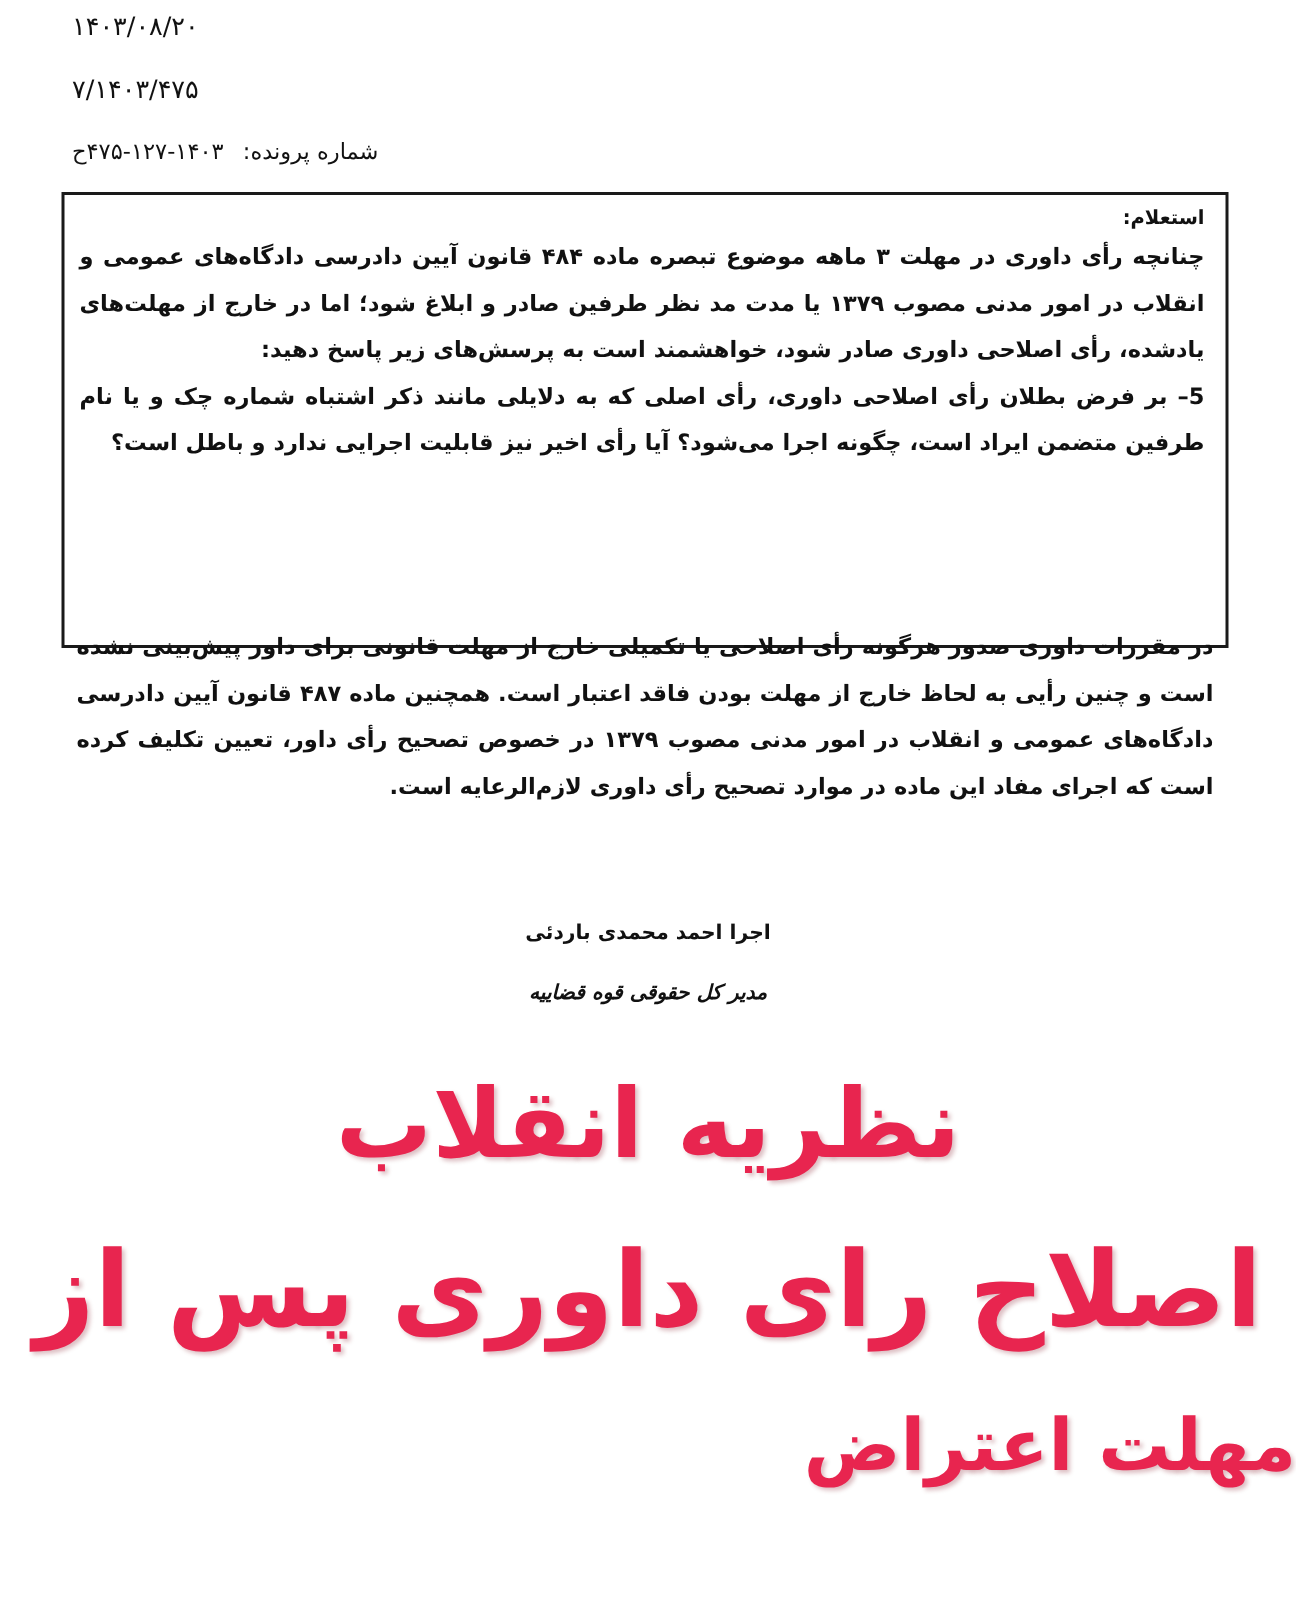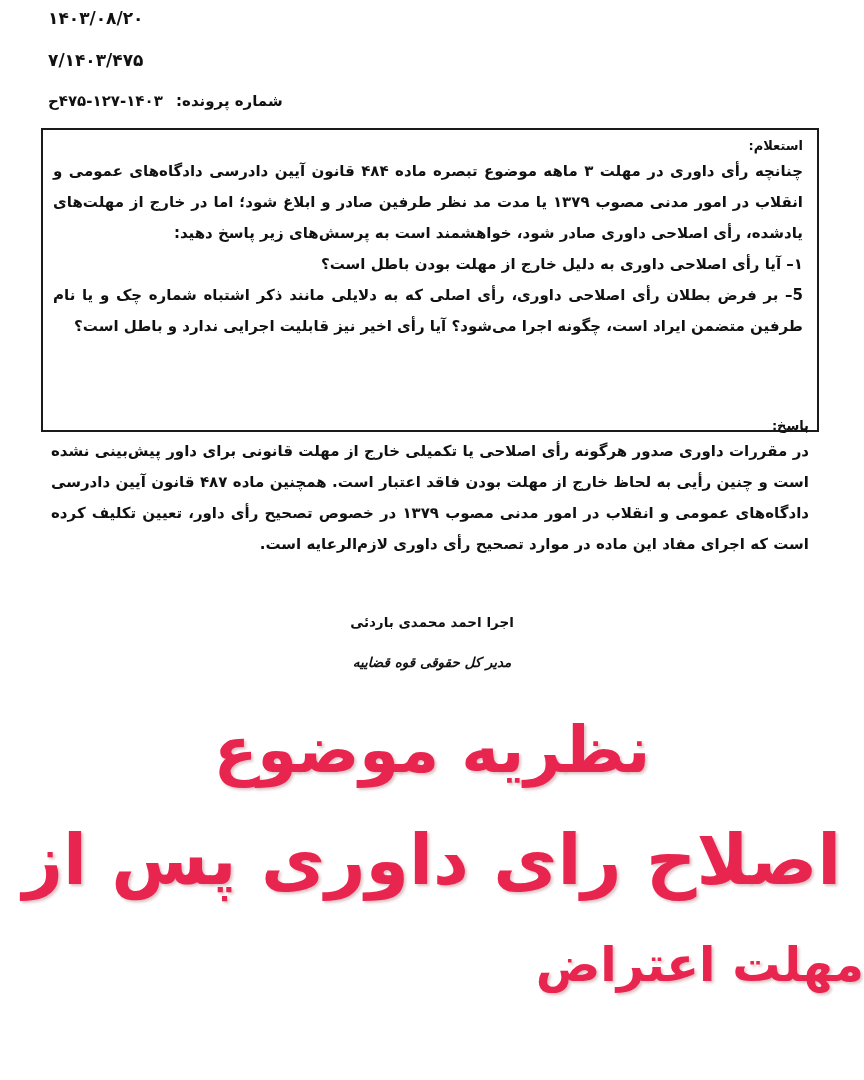--- a/index.html
+++ b/index.html
@@ -3,21 +3,21 @@
 <meta charset="utf-8">
 <style>
   html, body { margin:0; padding:0; }
   body {
     width:864px; height:1080px; overflow:hidden;
     background:#ffffff; position:relative;
     font-family:"DejaVu Sans", sans-serif; color:#111;
   }
   .meta {
     position:absolute; left:48px; direction:rtl; text-align:right;
-    font-weight:bold; font-size:17px; unicode-bidi:plaintext;
+    font-weight:normal; font-size:17px; unicode-bidi:plaintext;
   }
   .meta-date { top:8px; }
   .meta-num { top:50px; }
   .meta-file { top:92px; left:48px; font-size:15px; direction:rtl; }
   .meta-file .lbl { margin-left:8px; }
   .inquiry-box {
     position:absolute; left:41px; top:128px; width:778px; height:304px;
     border:2.5px solid #1a1a1a; box-sizing:border-box;
     padding:6px 14px 0 10px;
     direction:rtl; text-align:justify;
@@ -55,27 +55,25 @@
 <div class="meta meta-date">۱۴۰۳/۰۸/۲۰</div>
 <div class="meta meta-num">۷/۱۴۰۳/۴۷۵</div>
 <div class="meta meta-file">
   <span class="lbl">شماره پرونده:</span>
   <span>۱۴۰۳-۱۲۷-۴۷۵ح</span>
 </div>
 
 <div class="inquiry-box">
   <div class="box-heading">استعلام:</div>
   <div class="para">چنانچه رأی داوری در مهلت ۳ ماهه موضوع تبصره ماده ۴۸۴ قانون آیین دادرسی دادگاه‌های عمومی و انقلاب در امور مدنی مصوب ۱۳۷۹ یا مدت مد نظر طرفین صادر و ابلاغ شود؛ اما در خارج از مهلت‌های یادشده، رأی اصلاحی داوری صادر شود، خواهشمند است به پرسش‌های زیر پاسخ دهید:</div>
-  <div class="para">۱– آیا رأی اصلاحی داوری به دلیل خارج از مهلت بودن باطل است؟</div>
   <div class="para">5– بر فرض بطلان رأی اصلاحی داوری، رأی اصلی که به دلایلی مانند ذکر اشتباه شماره چک و یا نام طرفین متضمن ایراد است، چگونه اجرا می‌شود؟ آیا رأی اخیر نیز قابلیت اجرایی ندارد و باطل است؟</div>
 </div>
 
 <div class="answer">
-  <div class="answer-heading">پاسخ:</div>
   <div class="para">در مقررات داوری صدور هرگونه رأی اصلاحی یا تکمیلی خارج از مهلت قانونی برای داور پیش‌بینی نشده است و چنین رأیی به لحاظ خارج از مهلت بودن فاقد اعتبار است. همچنین ماده ۴۸۷ قانون آیین دادرسی دادگاه‌های عمومی و انقلاب در امور مدنی مصوب ۱۳۷۹ در خصوص تصحیح رأی داور، تعیین تکلیف کرده است که اجرای مفاد این ماده در موارد تصحیح رأی داوری لازم‌الرعایه است.</div>
 </div>
 
 <div class="signature sig-name">اجرا احمد محمدی باردئی</div>
 <div class="signature sig-title">مدیر کل حقوقی قوه قضاییه</div>
 
-<div class="headline hl-1">نظریه موضوع</div>
+<div class="headline hl-1">نظریه انقلاب</div>
 <div class="headline hl-2">اصلاح رای داوری پس از</div>
 <div class="headline hl-3">مهلت اعتراض</div>
 
 </body></html>

